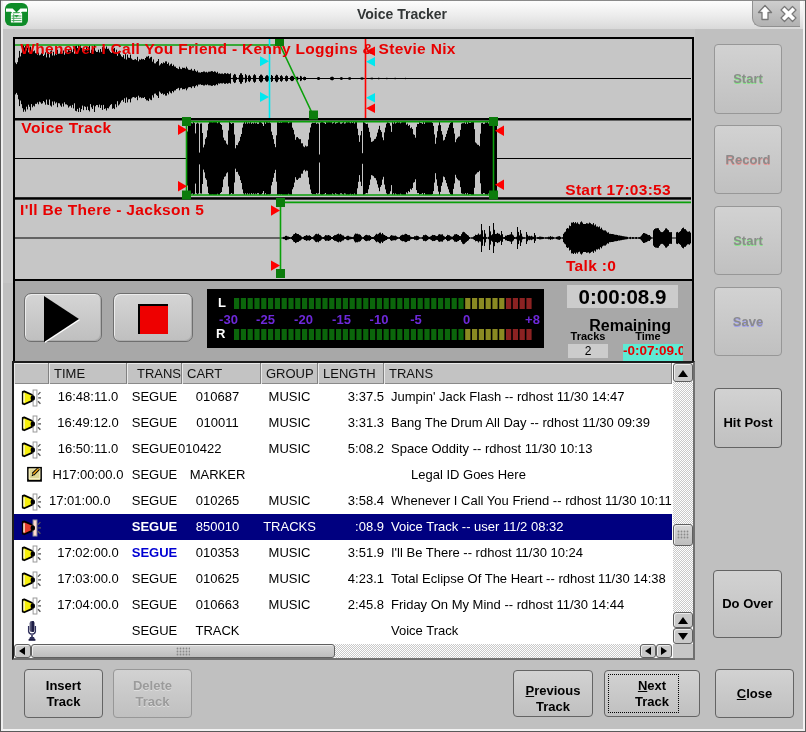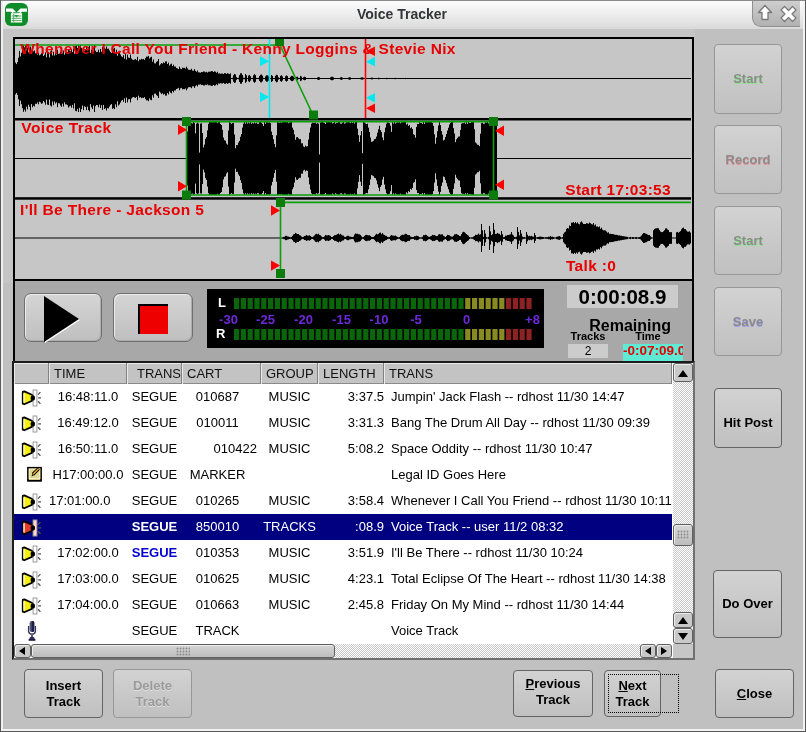--- a/index.html
+++ b/index.html
@@ -58,22 +58,22 @@
 #b-start2{left:714px;top:206px;width:68px;height:69px;line-height:67px;}
 #b-save{left:714px;top:287px;width:68px;height:69px;line-height:67px;}
 #b-hitpost{left:714px;top:388px;width:68px;height:60px;line-height:68px;}
 #b-doover{left:713px;top:570px;width:69px;height:68px;line-height:66px;}
 .tgreen{color:#8d8d8d;text-shadow:0 1px 0 #85e885;}
 .tred{color:#8d8d8d;text-shadow:0 1px 0 #eb9090;}
 .tblue{color:#8d8d8d;text-shadow:0 1px 0 #9c9cf0;}
 
 #b-insert{left:24px;top:669px;width:79px;height:49px;padding-top:8px;line-height:16px;}
 #b-delete{left:113px;top:669px;width:79px;height:49px;padding-top:8px;line-height:16px;color:#9b9b9b;text-shadow:0 1px 0 #dedede;border-color:#979797;}
-#b-prev{left:513px;top:670px;width:80px;height:47px;padding-top:5px;line-height:16px;}
-#b-next{left:604px;top:670px;width:57px;height:47px;padding-top:7px;line-height:16px;}
+#b-prev{left:513px;top:670px;width:80px;height:47px;padding-top:12px;line-height:16px;}
+#b-next{left:604px;top:670px;width:96px;height:47px;padding-top:7px;line-height:16px;}
 #nextfocus{left:608px;top:674px;width:71px;height:39px;border:1px dotted #000;}
 #b-close{left:715px;top:669px;width:79px;height:49px;line-height:47px;}
 u{text-decoration:underline;}
 </style></head>
 <body>
 <div class="abs" id="titlebar"></div>
 <div class="abs" id="title">Voice Tracker</div>
 <div class="abs" id="winbtns"></div>
 <svg class="abs" style="left:5px;top:3px" width="23" height="23" viewBox="0 0 23 23">
 <rect x="0" y="0" width="23" height="23" rx="6" fill="#0e8c28"></rect>
@@ -290,39 +290,39 @@
 <path d="M7.7 6.9 L9.3 6.4 L18 10.3 L18 15.4 L9.3 19.3 L7.7 18.8 Z" fill="#f6ef0c" stroke="#000" stroke-width="1.7" stroke-linejoin="round"></path>
 <path d="M9.0 8.2 L9.0 17.5" stroke="#fffde0" stroke-width="1.4"></path>
 <rect x="18.1" y="5" width="3.8" height="16" fill="#fff" stroke="#9a9a9a" stroke-width="1"></rect>
 <ellipse cx="17.8" cy="12.9" rx="2.2" ry="2.7" fill="#000"></ellipse>
 <path d="M23 9.6 L25.4 7.1" stroke="#555" stroke-width="1.3"></path>
 <path d="M23.2 12.9 L26 12.9" stroke="#555" stroke-width="1.3"></path>
 <path d="M23 16.2 L25.4 18.7" stroke="#555" stroke-width="1.3"></path>
 </svg>
     <div class="cell" style="left:35px;width:78px;text-align:center;">16:50:11.0</div>
     <div class="cell" style="left:113px;width:55px;text-align:center;">SEGUE</div>
-    <div class="cell" style="left:164px;width:79px;text-align:right;">010422</div>
+    <div class="cell" style="left:164px;width:79px;text-align:left;">010422</div>
     <div class="cell" style="left:247px;width:57px;text-align:center;">MUSIC</div>
     <div class="cell" style="left:304px;width:66px;text-align:right;">5:08.2</div>
-    <div class="cell" style="left:377px;width:281px;">Space Oddity -- rdhost 11/30 10:47</div>
+    <div class="cell" style="left:377px;width:281px;">Space Oddity -- rdhost 11/30 10:13</div>
   </div>
 <div class="row abs" style="top:462px">
     <svg width="26" height="26" viewBox="0 0 26 26" style="position:absolute;left:5px;top:0">
 <rect x="9" y="5.8" width="13" height="13" fill="#ded895" stroke="#000" stroke-width="1.8"></rect>
 <rect x="10.2" y="7" width="10.6" height="9.6" fill="none" stroke="#f4efc0" stroke-width="1.2"></rect>
 <path d="M19.7 6.6 L14 12.3" stroke="#000" stroke-width="3.4"></path>
 <path d="M19.5 6.8 L14.3 12" stroke="#f0a818" stroke-width="1.6"></path>
 <path d="M13.2 12 L12.6 14.2 L14.8 13.6 Z" fill="#000"></path>
 </svg>
     <div class="cell" style="left:35px;width:78px;text-align:center;">H17:00:00.0</div>
     <div class="cell" style="left:113px;width:55px;text-align:center;">SEGUE</div>
     <div class="cell" style="left:164px;width:79px;text-align:center;">MARKER</div>
     <div class="cell" style="left:247px;width:57px;text-align:center;"></div>
     <div class="cell" style="left:304px;width:66px;text-align:right;"></div>
-    <div class="cell" style="left:377px;width:281px;">Legal ID Goes Here</div>
+    <div class="cell" style="left:397px;width:281px;">Legal ID Goes Here</div>
   </div>
 <div class="row abs" style="top:488px">
     <svg width="26" height="26" viewBox="0 0 26 26" style="position:absolute;left:1px;top:1px">
 <path d="M7.7 6.9 L9.3 6.4 L18 10.3 L18 15.4 L9.3 19.3 L7.7 18.8 Z" fill="#f6ef0c" stroke="#000" stroke-width="1.7" stroke-linejoin="round"></path>
 <path d="M9.0 8.2 L9.0 17.5" stroke="#fffde0" stroke-width="1.4"></path>
 <rect x="18.1" y="5" width="3.8" height="16" fill="#fff" stroke="#9a9a9a" stroke-width="1"></rect>
 <ellipse cx="17.8" cy="12.9" rx="2.2" ry="2.7" fill="#000"></ellipse>
 <path d="M23 9.6 L25.4 7.1" stroke="#555" stroke-width="1.3"></path>
 <path d="M23.2 12.9 L26 12.9" stroke="#555" stroke-width="1.3"></path>
 <path d="M23 16.2 L25.4 18.7" stroke="#555" stroke-width="1.3"></path>

